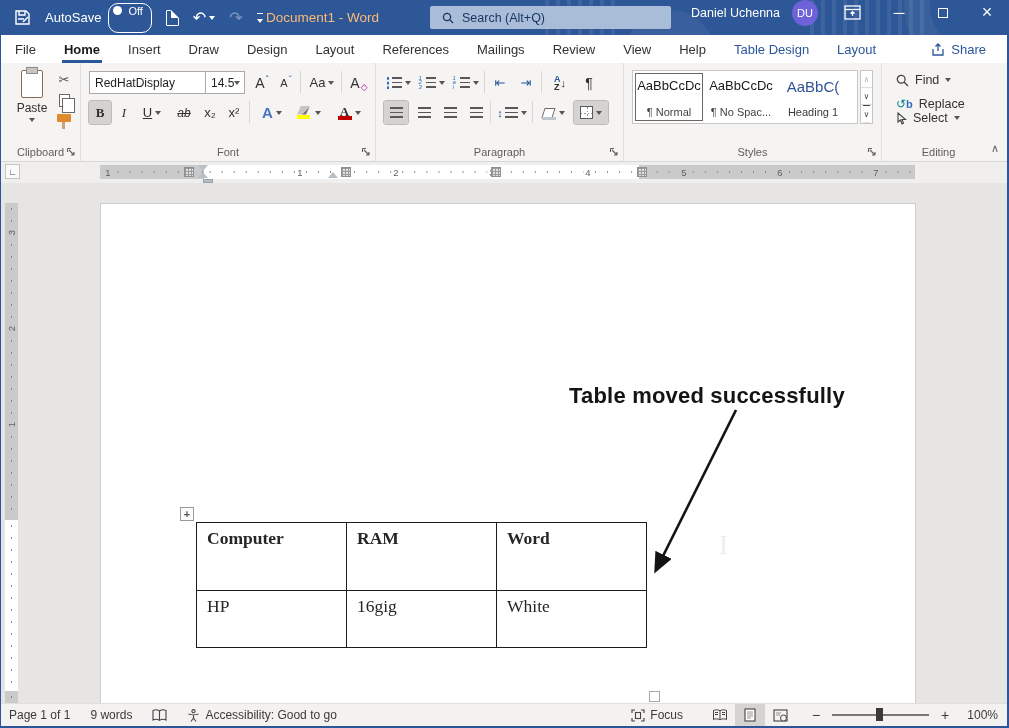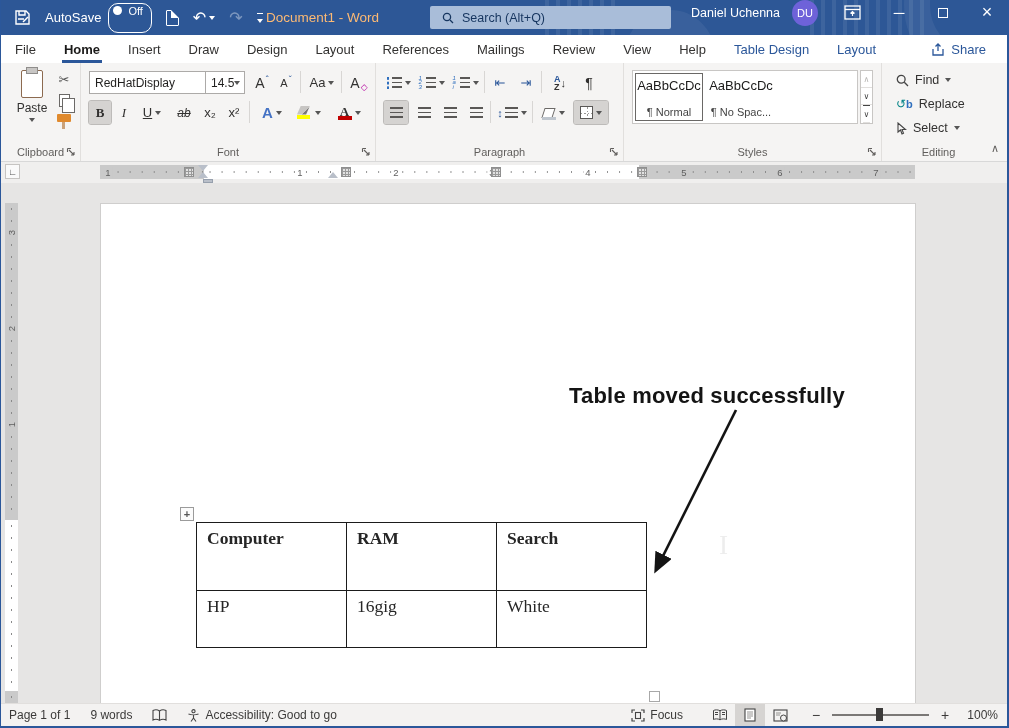--- a/index.html
+++ b/index.html
@@ -415,20 +415,24 @@
     <div class="rgroup" style="width:258px;">
       <div class="gallery">
         <div class="stylecard sel">
           <div class="prev">AaBbCcDc</div>
           <div class="sname">¶ Normal</div>
         </div>
         <div class="stylecard">
           <div class="prev">AaBbCcDc</div>
           <div class="sname">¶ No Spac...</div>
         </div>
+        <div class="stylecard h1">
+          <div class="prev">AaBbC(</div>
+          <div class="sname">Heading 1</div>
+        </div>
       </div>
       <div class="gal-scroll">
         <span class="dis">∧</span>
         <span>∨</span>
         <span class="gal-more">∨</span>
       </div>
       <div class="glabel">Styles</div>
       <svg class="launcher" viewBox="0 0 10 10">
         <path d="M1.5 1.5 H5 M1.5 1.5 V5 M3 3 L8 8 M8 8 v-3 M8 8 h-3" fill="none" stroke="#605e5c" stroke-width="1.1"></path>
       </svg>
@@ -440,21 +444,21 @@
           <circle cx="5.2" cy="5.2" r="3.9" fill="none" stroke="#444" stroke-width="1.3"></circle>
           <path d="M8.3 8.3 L12 12" stroke="#444" stroke-width="1.3"></path>
         </svg>
         <span>Find</span>
         <span class="chev dark"></span>
       </div>
       <div class="edit-item" style="top:34px;">
         <span><span class="repl-arrow">↺</span><span class="repl-b">b</span></span>
         <span>Replace</span>
       </div>
-      <div class="edit-item" style="top:58px;">
+      <div class="edit-item" style="top:48px;">
         <svg width="11" height="13" viewBox="0 0 11 13">
           <path d="M2 1 L2 10 L4.5 8 L6 12 L7.5 11.3 L6 7.5 L9.5 7.5 Z" fill="none" stroke="#444" stroke-width="1.1"></path>
         </svg>
         <span>Select</span>
         <span class="chev dark"></span>
       </div>
       <div class="glabel">Editing</div>
     </div>
     <span class="collapse-chev">∧</span>
   </div>
@@ -506,21 +510,21 @@
         <line x1="97" y1="8" x2="17" y2="168" stroke="#141414" stroke-width="2.6" marker-end="url(#ah)"></line>
       </svg>
 
       <div class="movehandle">+</div>
 
       <table class="doctable">
         <tbody>
             <tr class="hdr">
           <td>Computer</td>
           <td>RAM</td>
-          <td>Search</td>
+          <td>Word</td>
         </tr>
         <tr>
           <td>HP</td>
           <td>16gig</td>
           <td>White</td>
         </tr>
       </tbody>
         </table>
 
       <div class="resizehandle"></div>

